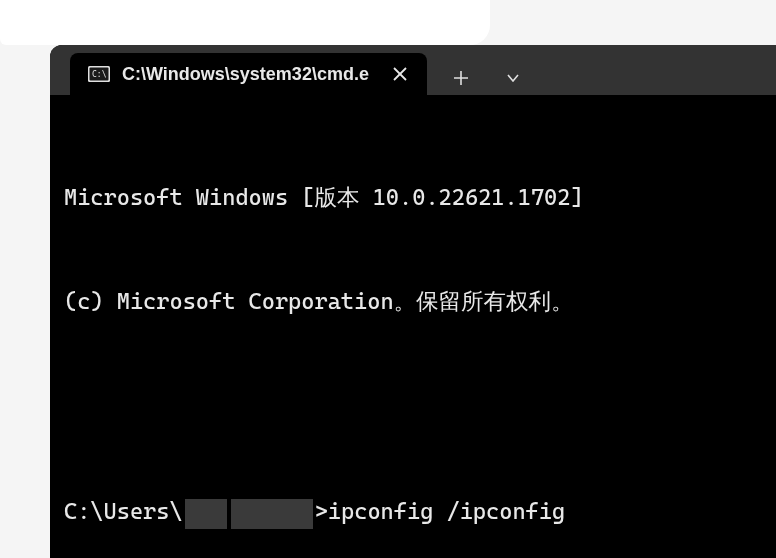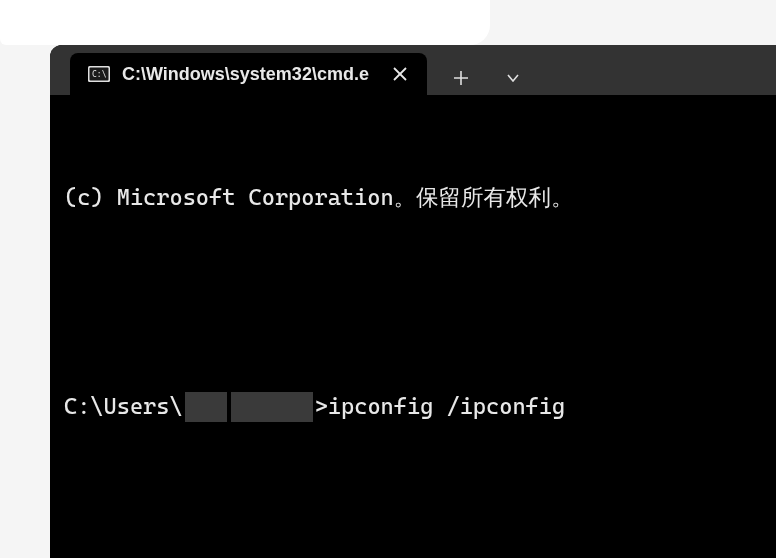--- a/index.html
+++ b/index.html
@@ -107,21 +107,21 @@
       color: #e8e8e8;
       font-weight: 500;
       white-space: pre-wrap;
     }
     .line {
       display: block;
     }
     .blank { height: 35px; }
     .prompt-row {
       display: flex;
-      align-items: center;
+      align-items: flex-end;
       flex-wrap: nowrap;
     }
     .redact {
       display: inline-block;
       background: #3a3a3a;
       height: 30px;
       vertical-align: middle;
       margin: 0 2px;
     }
     .redact-a { width: 42px; }
@@ -160,20 +160,21 @@
       </span>
       <span class="tab-dropdown">
         <svg width="14" height="14" viewBox="0 0 14 14">
           <polyline points="2,4 7,10 12,4" fill="none" stroke="#e0e0e0" stroke-width="1.6"></polyline>
         </svg>
       </span>
     </div>
   </div>
 
   <div class="terminal-body">
+    <span class="line">Microsoft Windows [版本 10.0.22621.1702]</span>
     <span class="line">(c) Microsoft Corporation。保留所有权利。</span>
     <div class="blank"></div>
     <div class="prompt-row">
       <span>C:\Users\</span>
       <span class="redact redact-a"></span>
       <span class="redact redact-b"></span>
       <span>&gt;</span>
       <span>ipconfig /ipconfig</span>
     </div>
     

